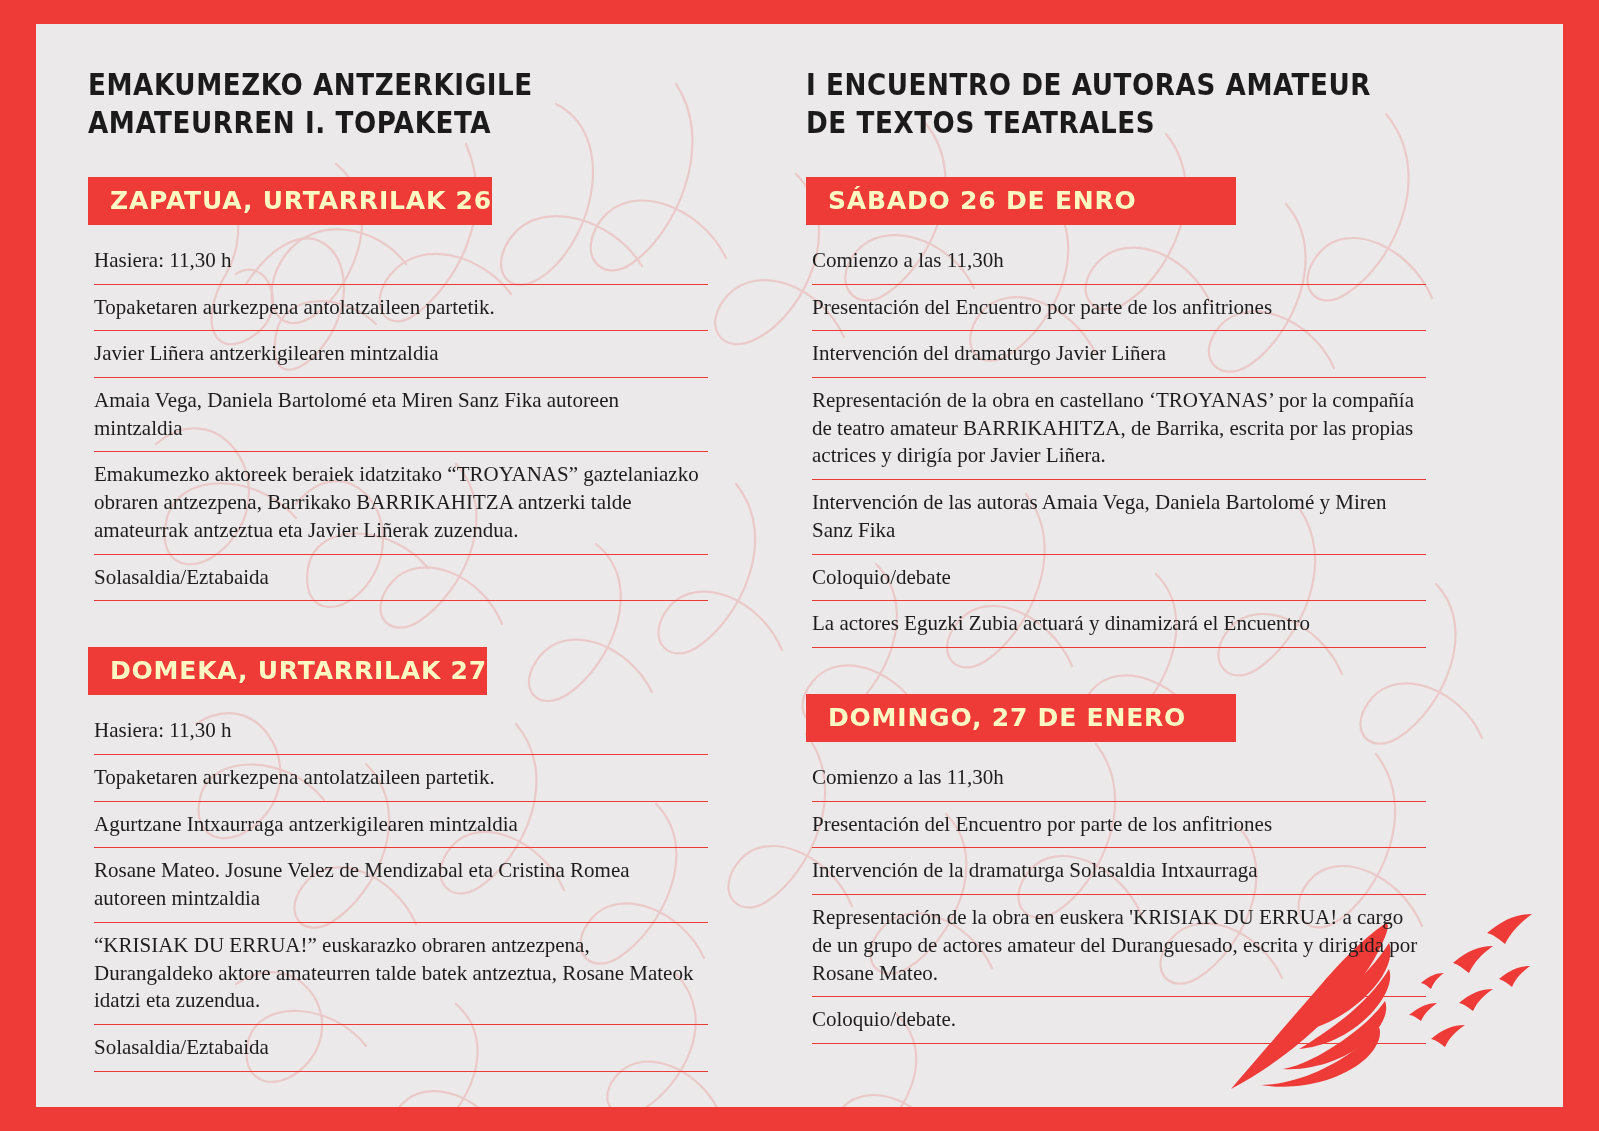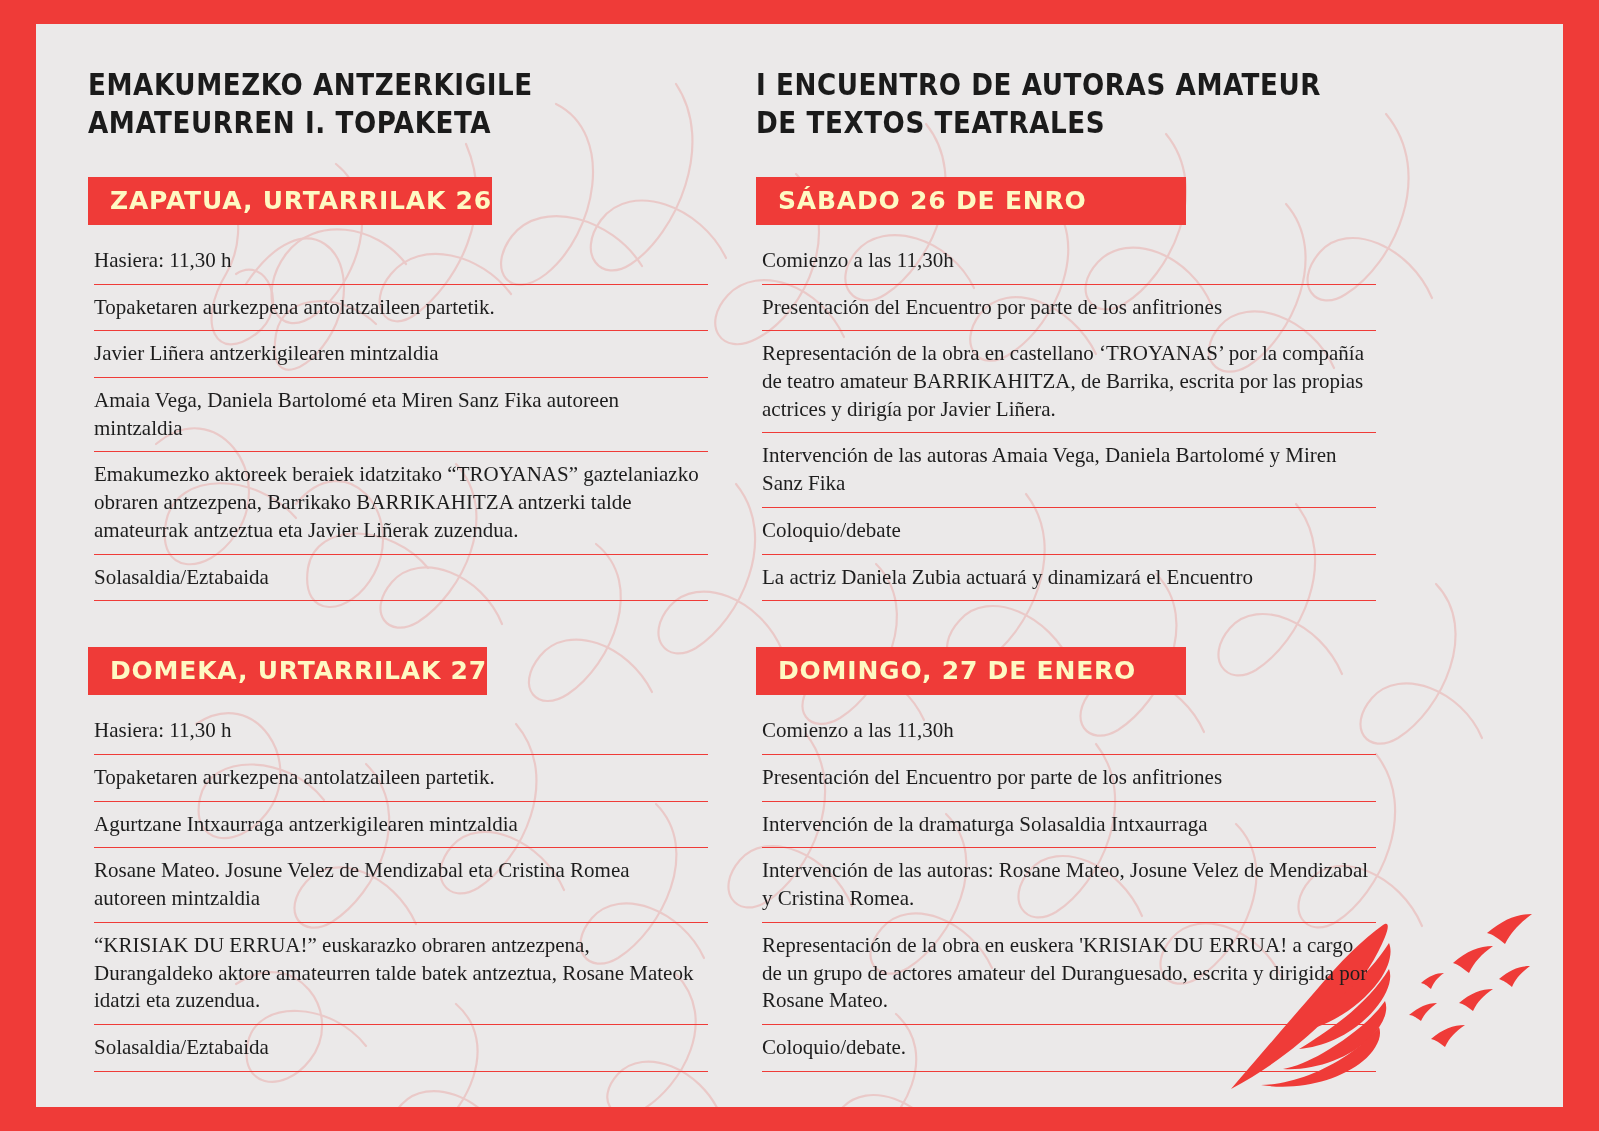--- a/index.html
+++ b/index.html
@@ -37,21 +37,21 @@
     opacity: 0.30;
   }
   .content {
     position: absolute;
     left: 0; top: 0; right: 0; bottom: 0;
     padding: 42px 52px 0 52px;
     box-sizing: border-box;
   }
   .columns {
     display: flex;
-    gap: 48px;
+    gap: 98px;
   }
   .col {
     width: 620px;
     position: relative;
     z-index: 2;
   }
   h1.title {
     font-family: "DejaVu Sans", sans-serif;
     font-weight: bold;
     font-size: 30px;
@@ -188,36 +188,36 @@
         </div>
 
         <div class="col">
           <h1 class="title">I ENCUENTRO DE AUTORAS AMATEUR DE TEXTOS TEATRALES</h1>
 
           <div>
             <div class="daybar wide">SÁBADO 26 DE ENRO</div>
             <ul class="items">
               <li>Comienzo a las 11,30h</li>
               <li>Presentación del Encuentro por parte de los anfitriones</li>
+              <li>Intervención del dramaturgo Javier Liñera</li>
               <li>Representación de la obra en castellano ‘TROYANAS’ por la compañía de teatro amateur BARRIKAHITZA, de Barrika, escrita por las propias actrices y dirigía por Javier Liñera.</li>
               <li>Intervención de las autoras Amaia Vega, Daniela Bartolomé y Miren Sanz Fika</li>
               <li>Coloquio/debate</li>
-              <li>La actriz Daniela Zubia actuará y dinamizará el Encuentro</li>
+              <li>La actores Eguzki Zubia actuará y dinamizará el Encuentro</li>
             </ul>
           </div>
 
           <div class="block-gap"></div>
 
           <div>
             <div class="daybar wide">DOMINGO, 27 DE ENERO</div>
             <ul class="items">
               <li>Comienzo a las 11,30h</li>
               <li>Presentación del Encuentro por parte de los anfitriones</li>
               <li>Intervención de la dramaturga Solasaldia Intxaurraga</li>
-              <li>Intervención de las autoras: Rosane Mateo, Josune Velez de Mendizabal y Cristina Romea.</li>
               <li>Representación de la obra en euskera 'KRISIAK DU ERRUA! a cargo de un grupo de actores amateur del Duranguesado, escrita y dirigida por  Rosane Mateo.</li>
               <li>Coloquio/debate.</li>
             </ul>
           </div>
         </div>
 
       </div>
     </div>
 
     <svg class="feather" viewBox="0 0 320 190">

